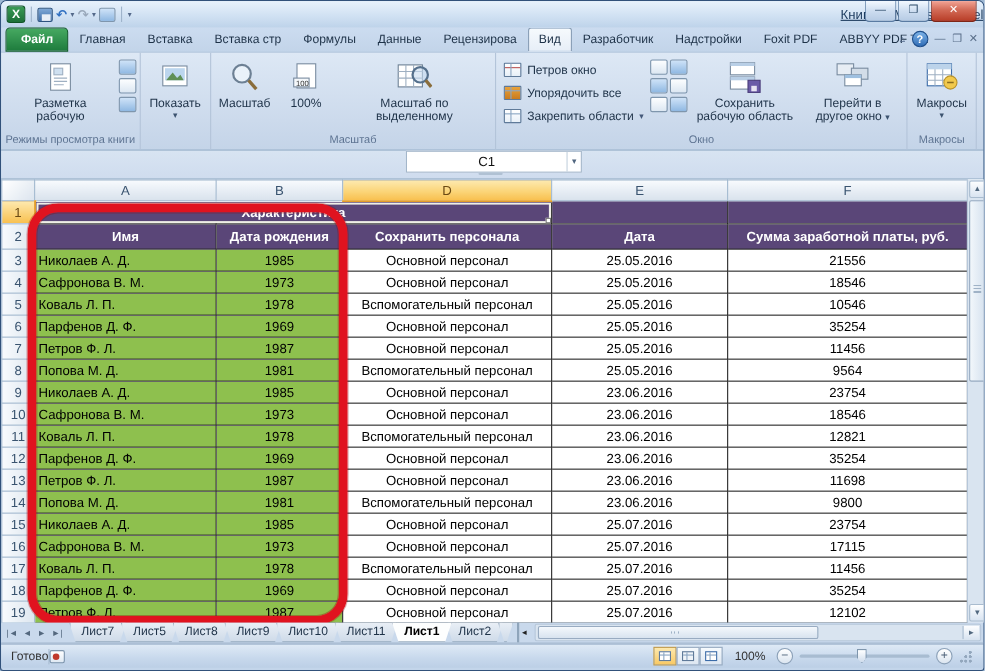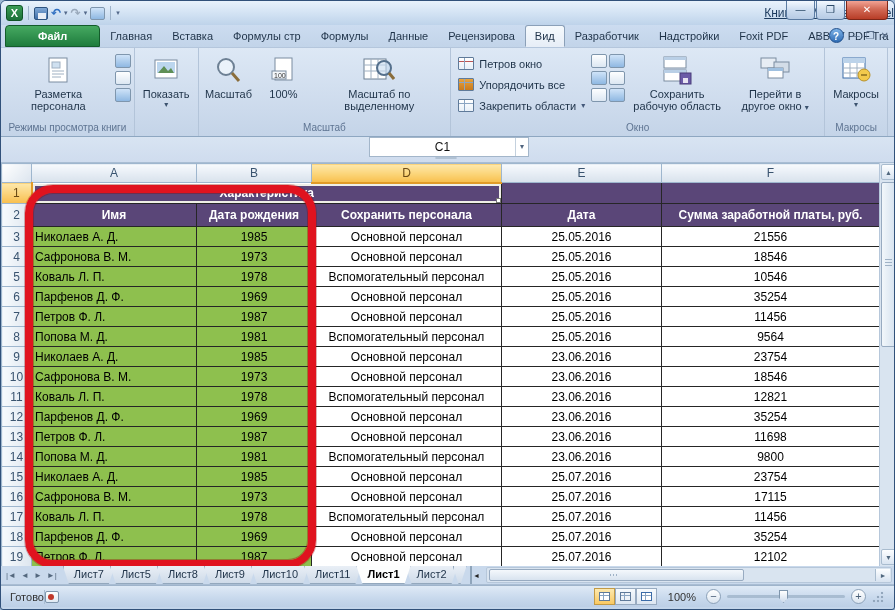--- a/index.html
+++ b/index.html
@@ -22,21 +22,21 @@
   .winbtns{position:absolute;right:6px;top:0;display:flex;}
   .wbtn{width:29px;height:19px;border:1px solid #5a7ba2;border-top:none;border-radius:0 0 4px 4px;
     background:linear-gradient(#f3f9ff,#cdddf0 50%,#b6cbe4);color:#2c4a68;font-size:10px;
     text-align:center;line-height:17px;margin-left:1px;}
   .wbtn.close{width:42px;background:linear-gradient(#f2a394,#d26a56 45%,#b83d27);color:#fff;font-weight:bold;border-color:#7e2617;}
   
   .tabsrow{position:absolute;left:0;top:24px;width:100%;height:23px;background:linear-gradient(#ccdcf0,#c2d4e9);
     display:flex;align-items:flex-end;padding-left:4px;border-bottom:1px solid #b4c6dc;}
   .rtab{font-size:11px;color:#1e3248;padding:4px 9px 4px;white-space:nowrap;border:1px solid transparent;}
   .rtab.file{background:linear-gradient(#46a961,#1e7c3d);color:#fff;border:1px solid #135c2b;
-    border-radius:4px 4px 0 0;padding:4px 32px;font-weight:bold;}
+    border-radius:4px 4px 0 0;padding:4px 13px;font-weight:bold;}
   .rtab.active{background:linear-gradient(#f6fafd,#e7eef7);border:1px solid #8ba0b8;border-bottom-color:#e7eef7;
     border-radius:3px 3px 0 0;}
   .tabsrow-right{position:absolute;right:5px;top:27px;display:flex;align-items:center;gap:6px;}
   .chev{font-size:9px;color:#52688a;}
   .helpbtn{width:15px;height:15px;border-radius:50%;background:linear-gradient(#7db3e8,#2f6cb5);
     color:#fff;font-size:10px;font-weight:bold;text-align:center;line-height:15px;border:1px solid #1f4f8c;}
   .mini{font-size:10px;color:#5a6f8a;line-height:14px;}
   
   .ribbon{position:absolute;left:0;top:47px;width:100%;height:89px;
     background:linear-gradient(#dde8f5,#ccdaec 70%,#c4d4e8);border-bottom:1px solid #8ea7c1;display:flex;}
@@ -174,21 +174,21 @@
       <div class="wbtn">—</div>
       <div class="wbtn">❐</div>
       <div class="wbtn close">✕</div>
     </div>
   </div>
 
   <div class="tabsrow">
       <span class="rtab file">Файл</span>
       <span class="rtab">Главная</span>
       <span class="rtab">Вставка</span>
-      <span class="rtab">Формулы стр</span>
+      <span class="rtab">Вставка стр</span>
       <span class="rtab">Формулы</span>
       <span class="rtab">Данные</span>
       <span class="rtab">Рецензирова</span>
       <span class="rtab active">Вид</span>
       <span class="rtab">Разработчик</span>
       <span class="rtab">Надстройки</span>
       <span class="rtab">Foxit PDF</span>
       <span class="rtab">ABBYY PDF Tra</span>
     </div>
   <div class="tabsrow-right">
@@ -203,21 +203,21 @@
     <div class="rgroup">
       <div class="rg-content">
         <div class="bigbtn">
           <div class="icon32">
             <svg width="28" height="28">
                 <rect x="5" y="2" width="18" height="24" fill="#fff" stroke="#7a8ca0"></rect>
               <rect x="8" y="6" width="8" height="6" fill="#cfe0f0" stroke="#9fb0c2"></rect>
               <path d="M8 15h12M8 18h12M8 21h9" stroke="#9fb0c2"></path>
               </svg>
           </div>
-          <div class="cap">Разметка персонала</div>
+          <div class="cap">Разметка рабочую</div>
         </div>
         <div class="smallcol">
           <div class="sicon b"></div>
           <div class="sicon"></div>
           <div class="sicon b"></div>
         </div>
       </div>
       <div class="rg-label">Режимы просмотра книги</div>
     </div>
 

